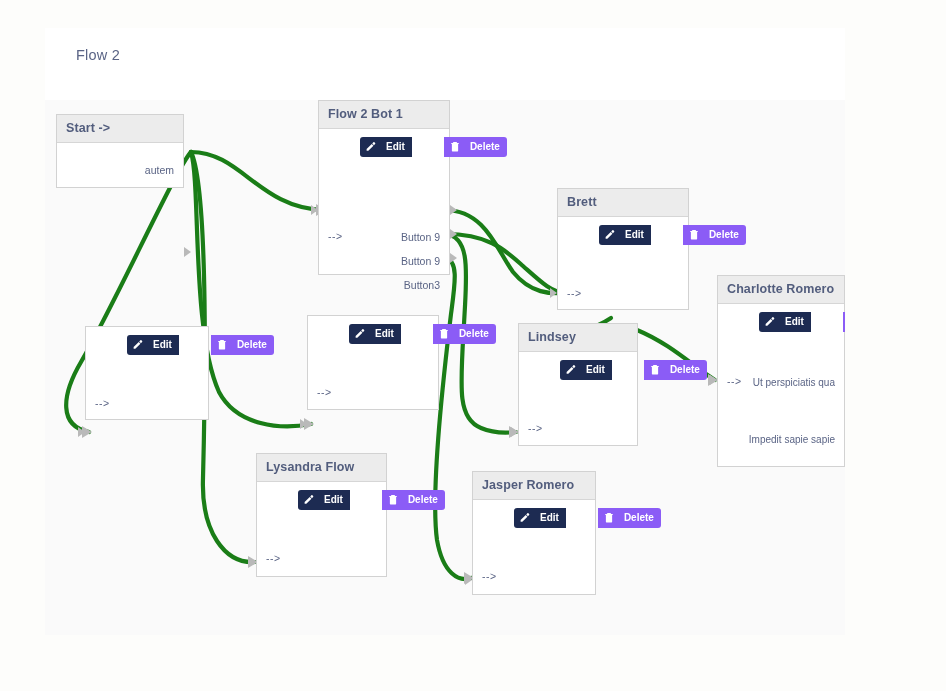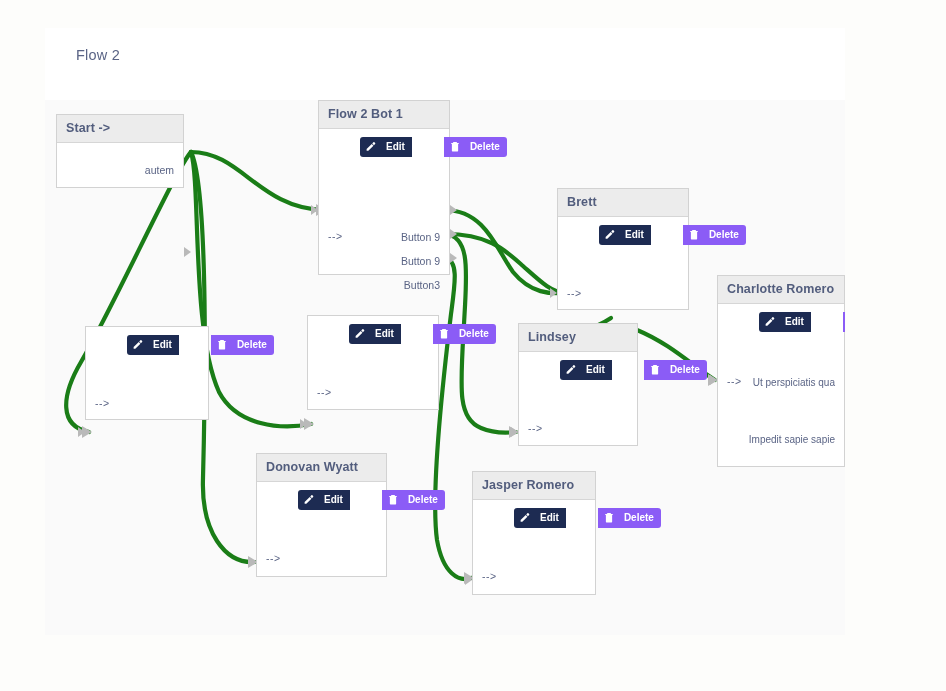--- a/index.html
+++ b/index.html
@@ -358,21 +358,21 @@
             </span>
             <span>Delete</span>
           </button>
         </div>
         <div class="port-in" style="left:9px; top:70px;">--&gt;</div>
       </div>
     </div>
     <div class="nub" style="left:466px; top:327px;"></div>
 
     <div class="node" id="node-lysandra-wyatt" style="left:211px; top:353px; width:131px;">
-      <div class="node-header">Donovan Wyatt</div>
+      <div class="node-header">Lysandra Flow</div>
       <div class="node-body" style="height:94px;">
         <div class="btn-row">
           <button class="btn btn-edit">
             <span>
               <svg width="10" height="10" viewBox="0 0 16 16" fill="#ffffff">
                   <path d="M14.5 1.5l-1-1a1.2 1.2 0 00-1.7 0L10 2.3l2.7 2.7 1.8-1.8a1.2 1.2 0 000-1.7zM9.2 3.1L1 11.3V14h2.7l8.2-8.2L9.2 3.1z"></path>
                 </svg>
             </span>
             <span>Edit</span>
           </button>

